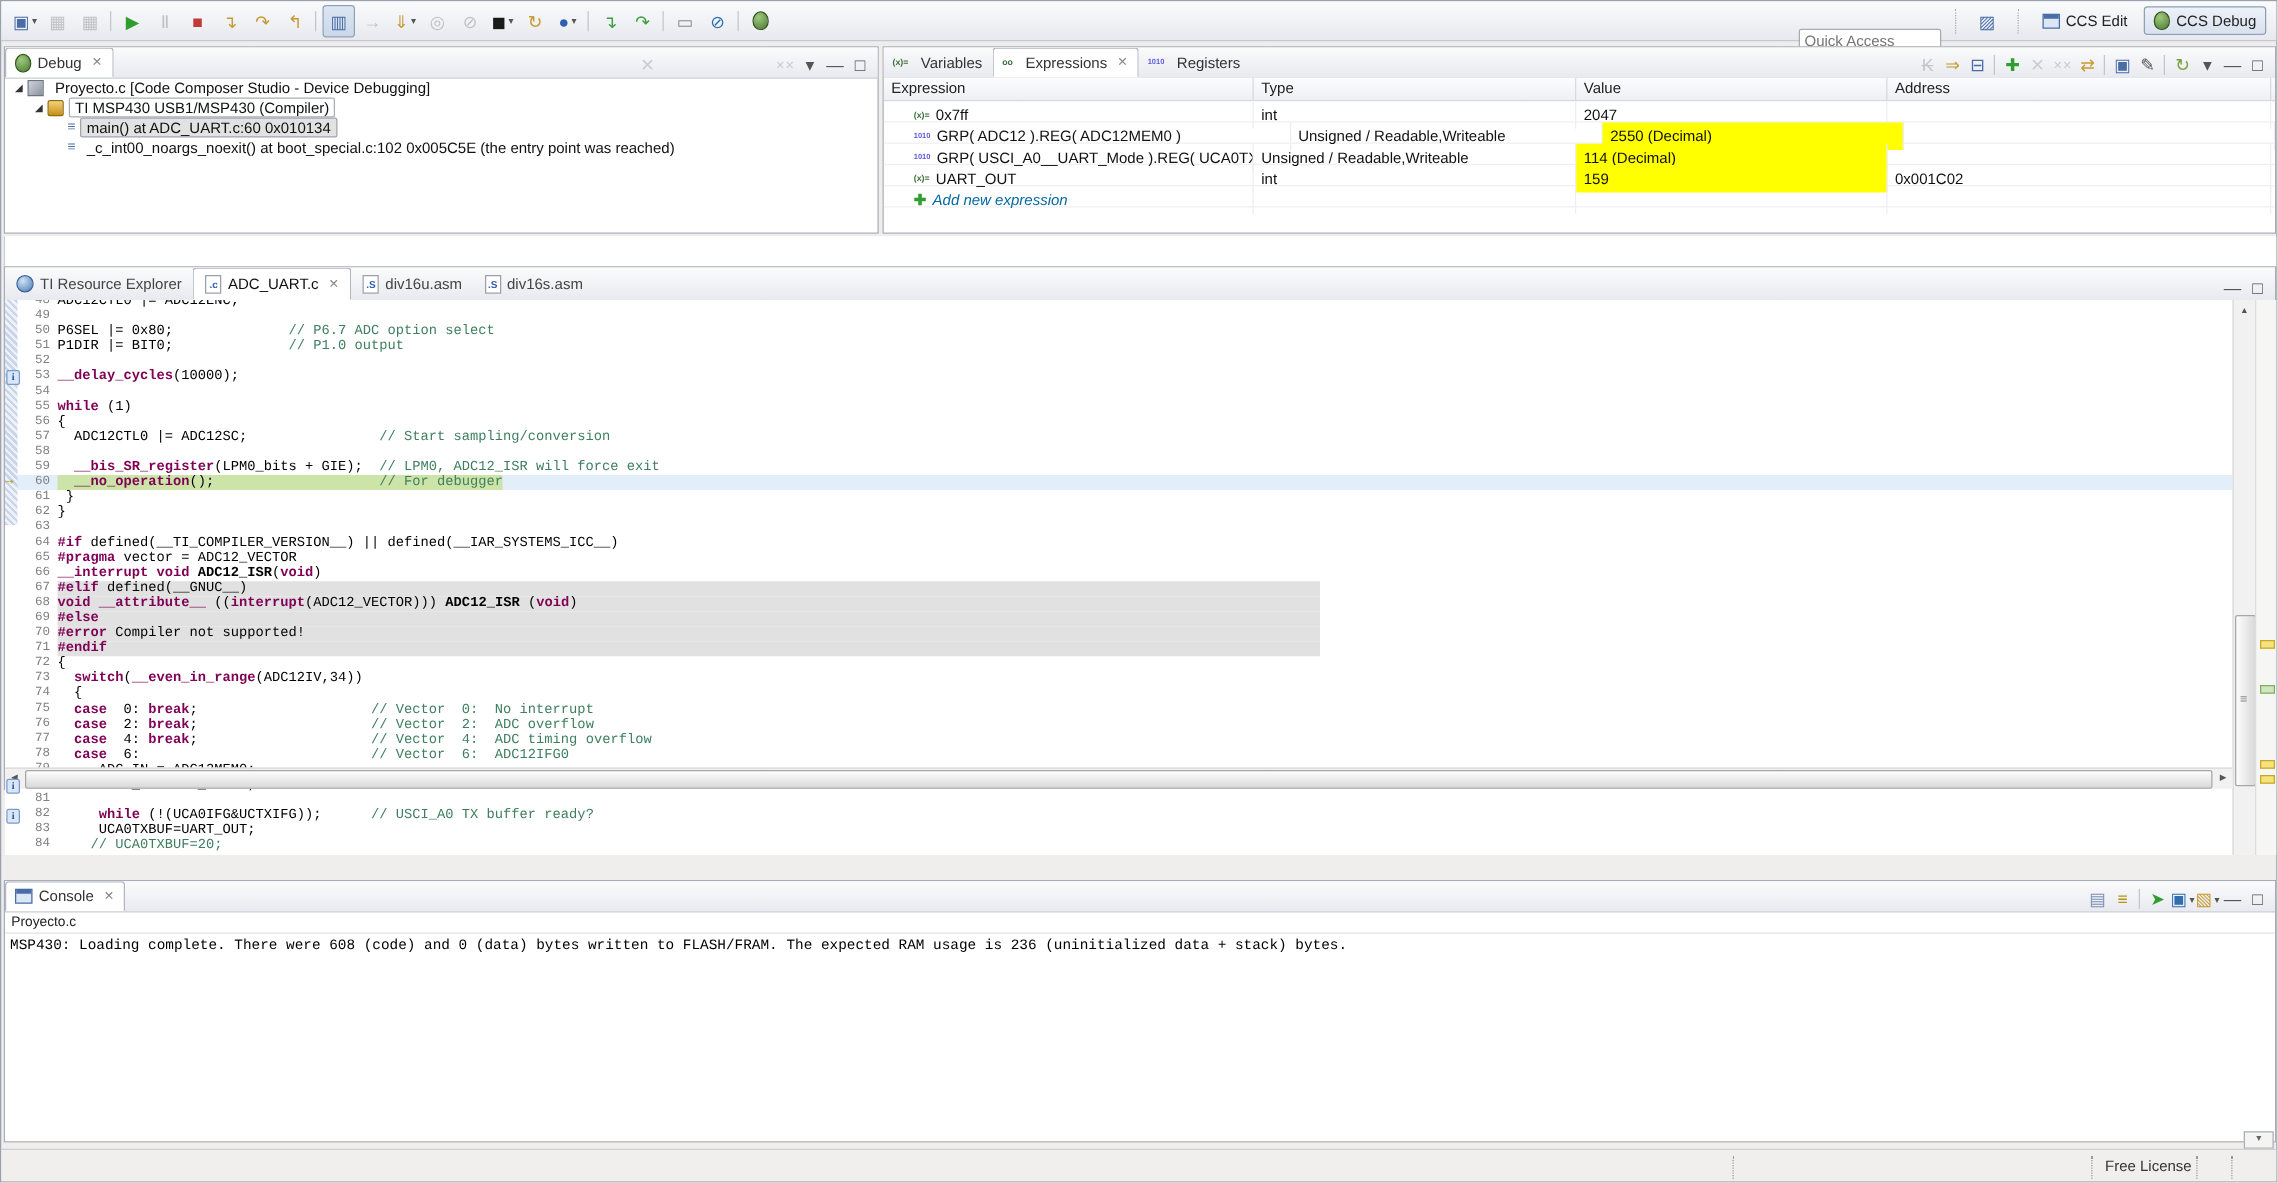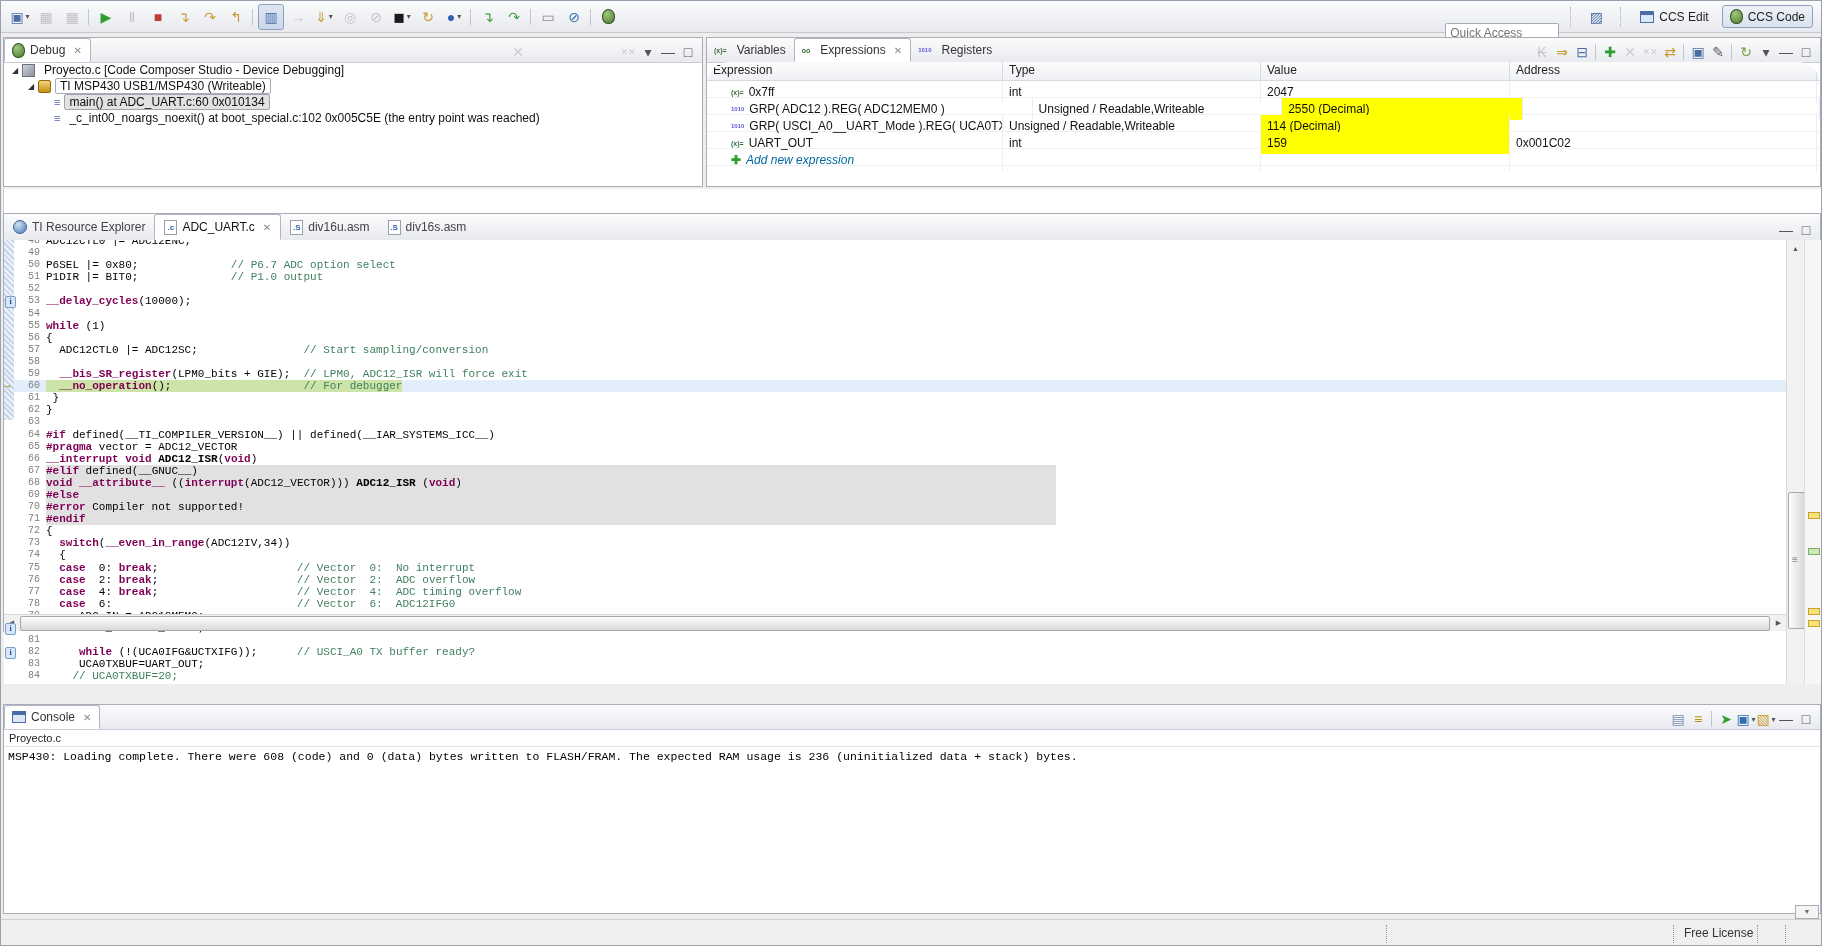--- a/index.html
+++ b/index.html
@@ -182,21 +182,21 @@
       <div class="tb-btn">
           <span class="tb-glyph" style="color:#4a6da8;">▨</span>
         </div>
       <div class="tb-sep"></div>
       <div class="persp-btn">
         <span class="mini-win"></span>
         <span>CCS Edit</span>
       </div>
       <div class="persp-btn active">
         <span class="ic-bug"></span>
-        <span>CCS Code</span>
+        <span>CCS Debug</span>
       </div>
     </div>
   </div>
 
   <div class="panel" style="left:2px;top:36px;width:700px;height:150px;">
     <div class="tabbar">
       <div class="vtab active">
         <span class="ic-bug"></span>
         <span>Debug</span>
         <span class="tab-close">✕</span>
@@ -222,21 +222,21 @@
     </div>
     <div class="dtree">
         <div class="trow" style="padding-left: 6px;">
           <span class="texp">◢</span>
           <span class="ic-target"></span>
           <span class="tlabel">Proyecto.c [Code Composer Studio - Device Debugging]</span>
         </div>
         <div class="trow" style="padding-left: 22px;">
           <span class="texp">◢</span>
           <span class="ic-device"></span>
-          <span class="tlabel box">TI MSP430 USB1/MSP430 (Writeable)</span>
+          <span class="tlabel box">TI MSP430 USB1/MSP430 (Compiler)</span>
         </div>
         <div class="trow" style="padding-left: 38px;">
           <span class="texp"></span>
           <span class="ic-frame">≡</span>
           <span class="tlabel sel">main() at ADC_UART.c:60 0x010134</span>
         </div>
         <div class="trow" style="padding-left: 38px;">
           <span class="texp"></span>
           <span class="ic-frame">≡</span>
           <span class="tlabel">_c_int00_noargs_noexit() at boot_special.c:102 0x005C5E  (the entry point was reached)</span>
@@ -299,21 +299,21 @@
             <span class="tb-glyph" style="color: rgb(85, 85, 85);">▾</span>
           </div>
           <div class="p-ic">
             <span class="tb-glyph" style="color: rgb(85, 85, 85);">—</span>
           </div>
           <div class="p-ic">
             <span class="tb-glyph" style="color: rgb(85, 85, 85);">□</span>
           </div>
         </div>
     </div>
-    <div style="position:absolute;left:0;top:24px;right:0;bottom:0;overflow:hidden;border-radius:22px;">
+    <div style="position:absolute;left:0;top:24px;right:0;bottom:0;overflow:hidden;">
       <div class="xhead">
           <span class="xhc" style="width: 296px;">Expression</span>
           <span class="xhc" style="width: 258px;">Type</span>
           <span class="xhc" style="width: 249px;">Value</span>
           <span class="xhc" style="width: 307px;">Address</span>
         </div>
       <div>
           <div class="xrow">
             <div class="xc" style="width: 296px; padding-left: 24px;">
               <span class="xic">(x)=</span>

